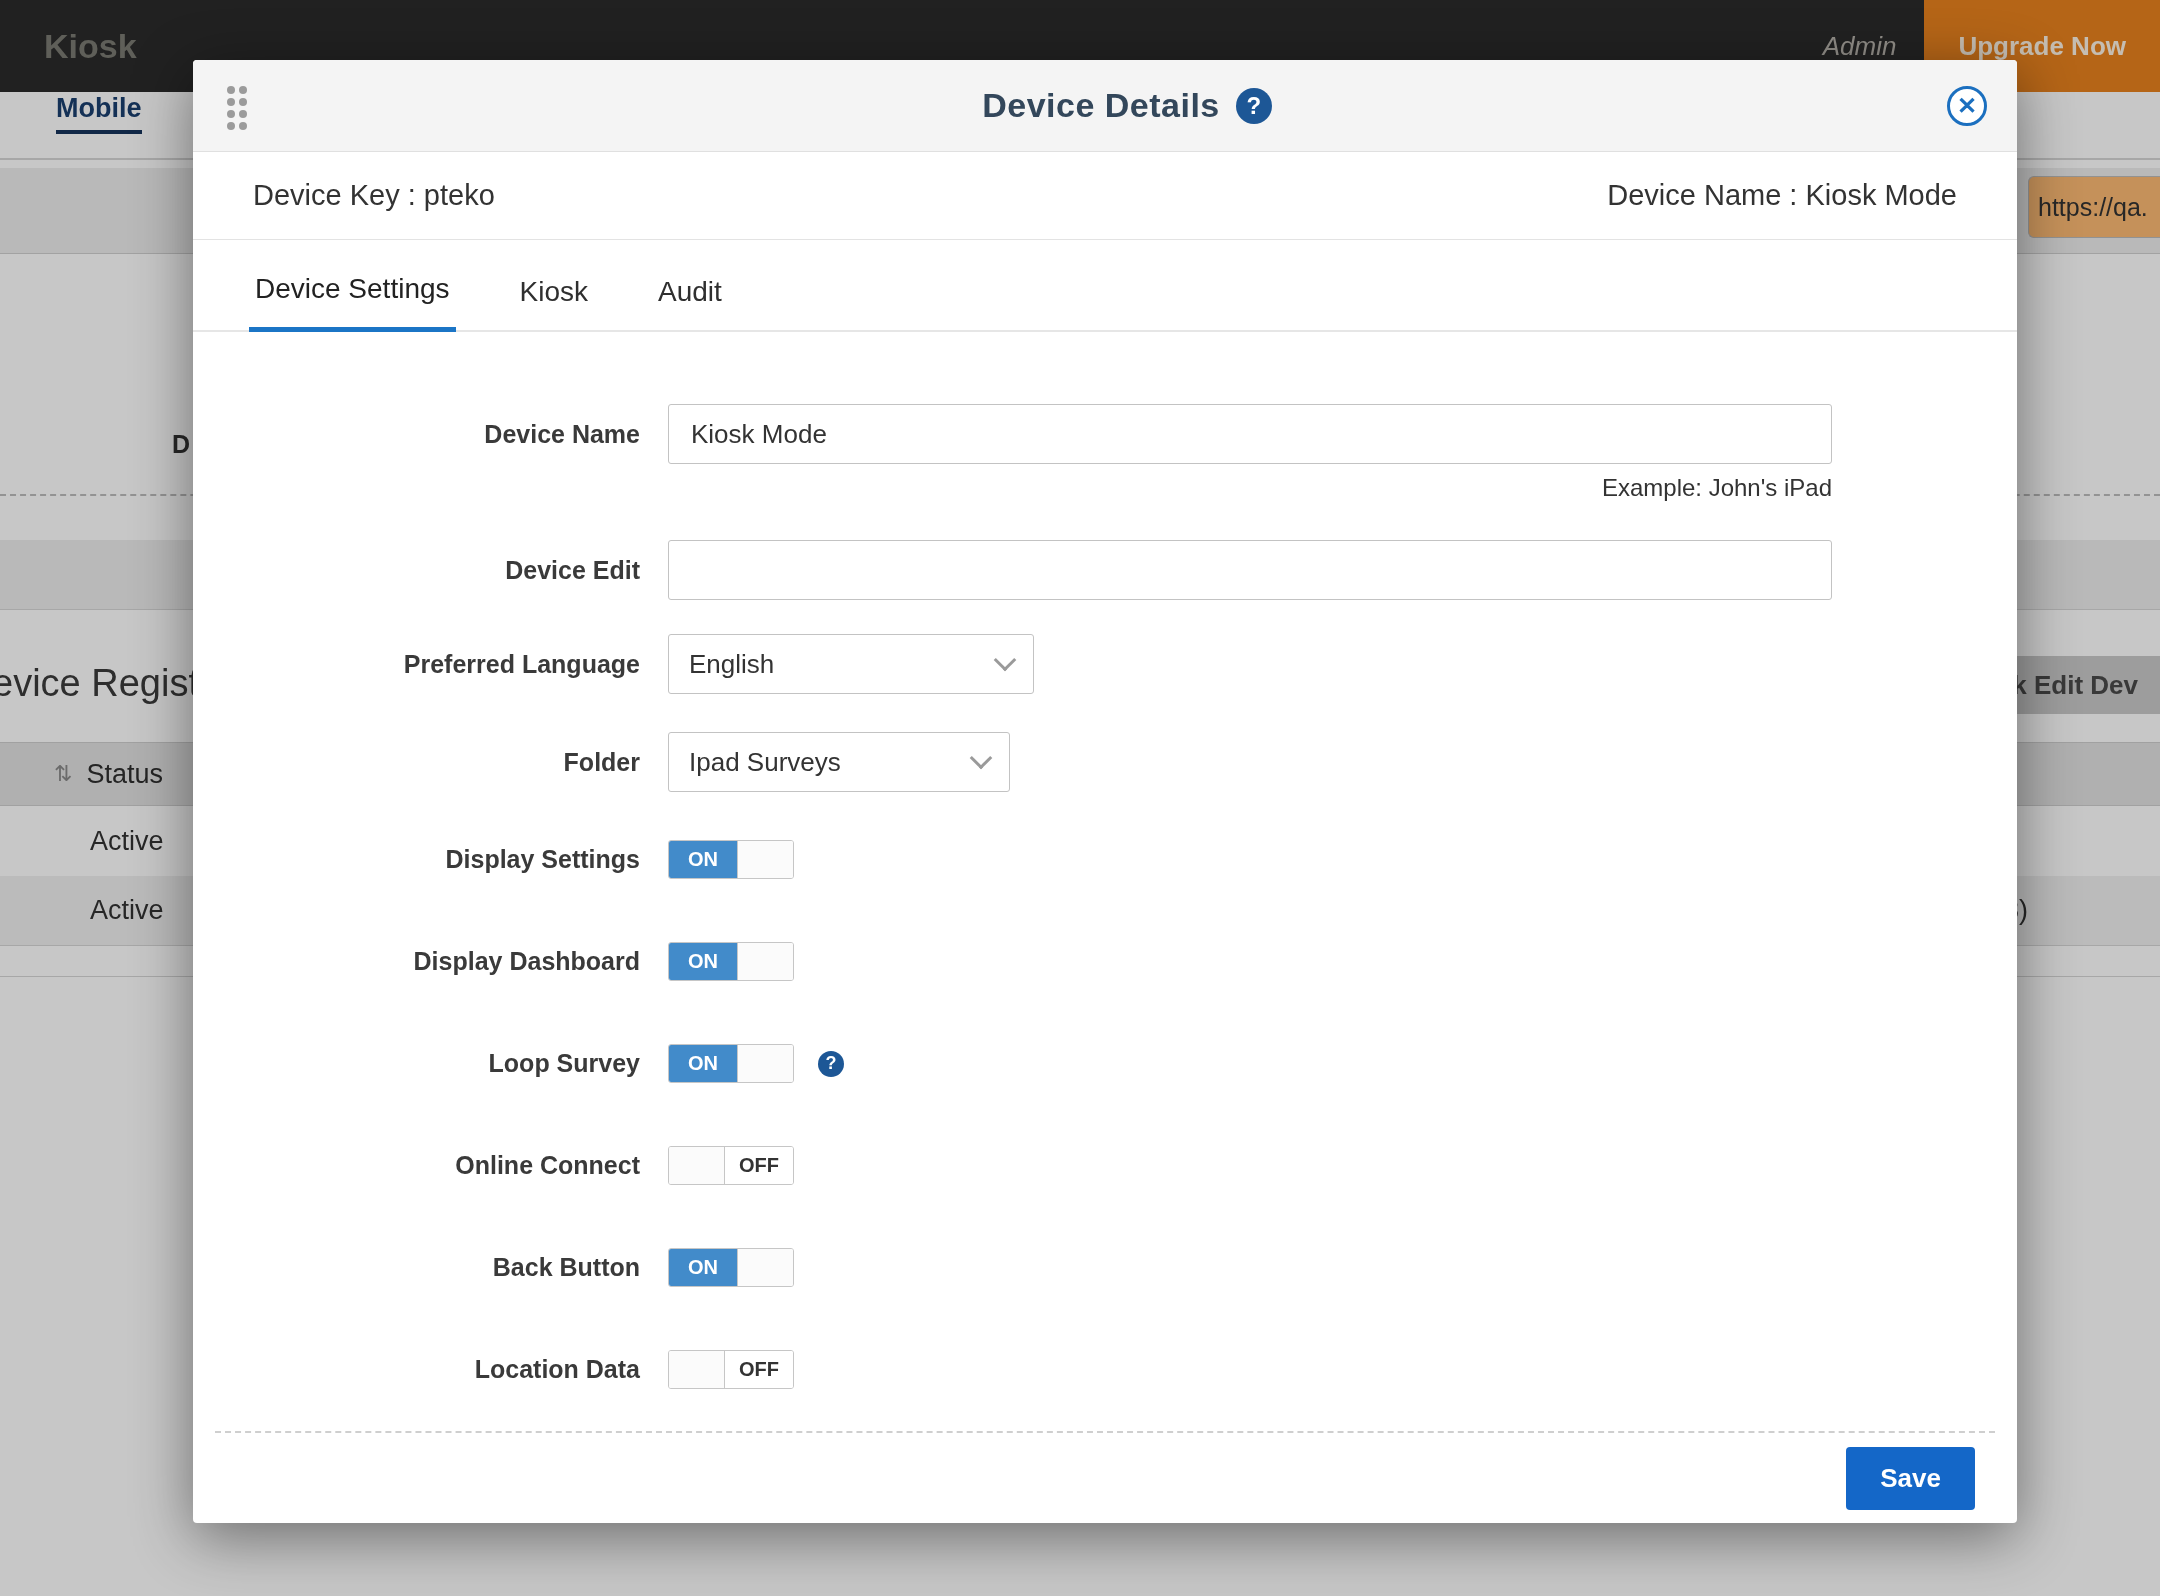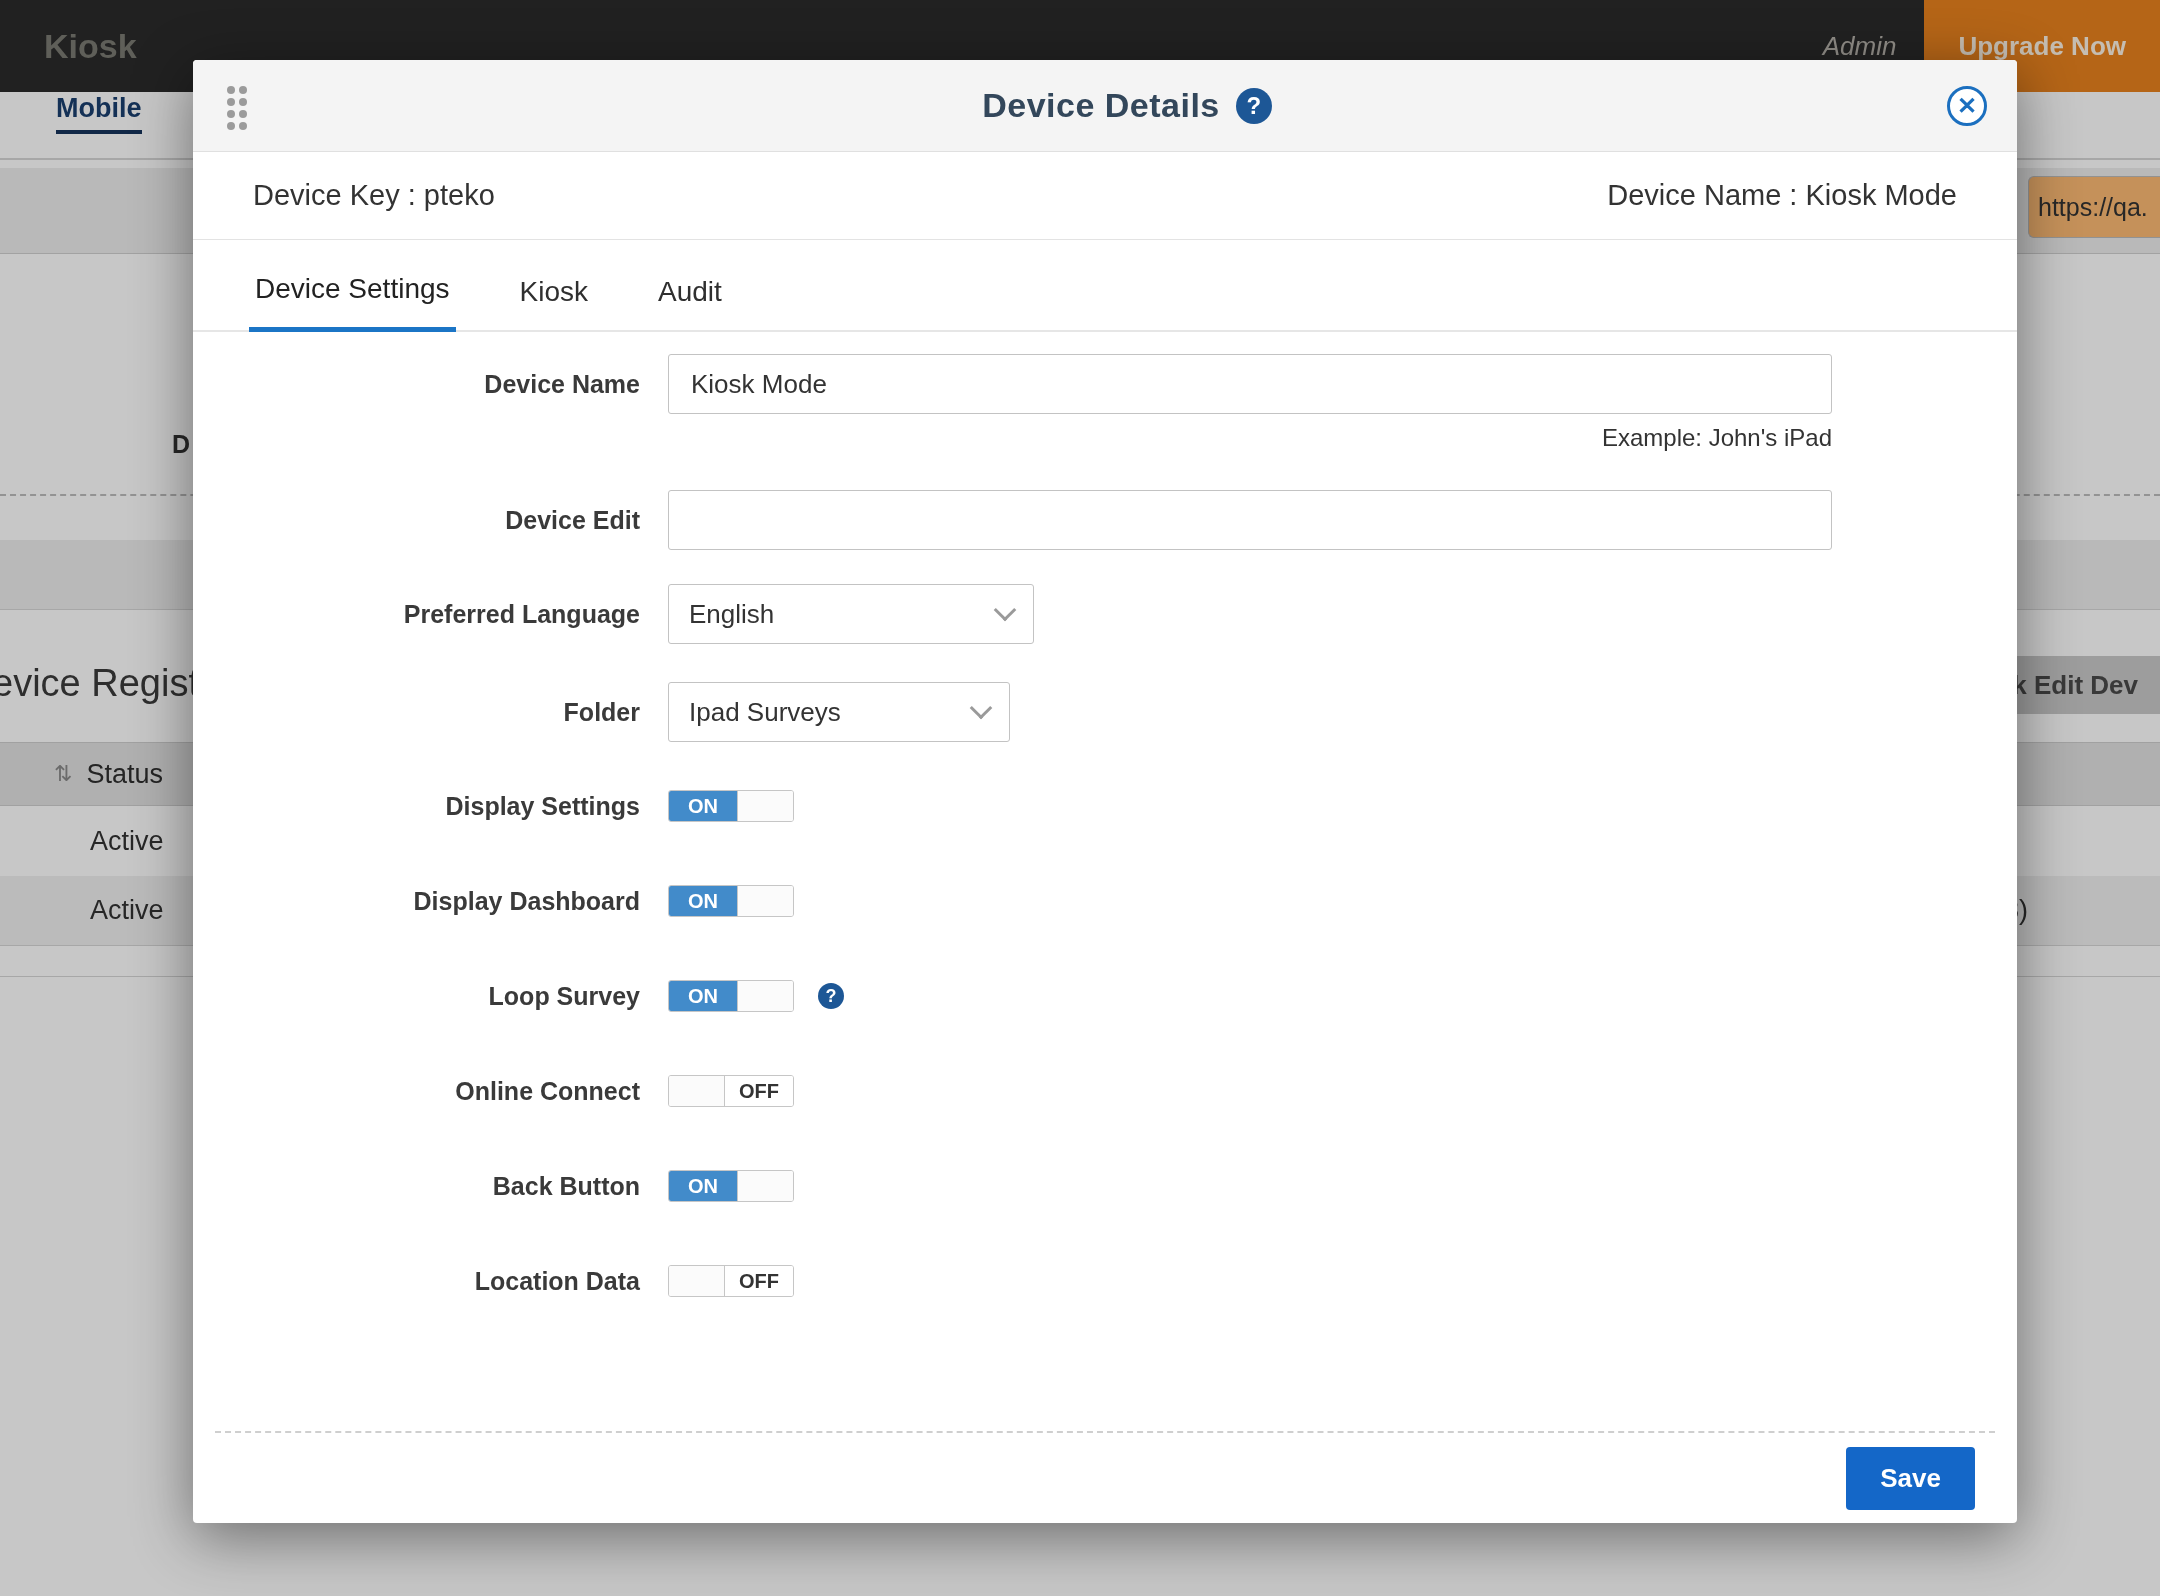--- a/index.html
+++ b/index.html
@@ -64,38 +64,38 @@
 
   .modal-subheader { height:88px; display:flex; align-items:center; justify-content:space-between;
     padding:0 60px; border-bottom:1px solid #e3e3e3; }
   .subheader-text { font-size:29px; color:#333; }
 
   .modal-tabs { height:92px; display:flex; align-items:flex-end; padding:0 56px;
     border-bottom:2px solid #e6e6e6; gap:58px; }
   .tab { font-size:28px; color:#2f2f2f; padding:0 6px 22px 6px; cursor:pointer; }
   .tab.active { color:#222; border-bottom:5px solid #1b75c6; margin-bottom:-2px; font-weight:normal; }
 
-  .modal-body { flex:1; padding:22px 0 0 0; overflow:hidden; }
+  .modal-body { flex:1; padding:42px 0 0 0; overflow:hidden;margin-top:30px; }
   .form-row { display:grid; grid-template-columns:447px 1fr; column-gap:28px; align-items:center; }
   .form-label { text-align:right; font-size:25px; font-weight:bold; color:#3a3a3a; }
   .text-input { width:1164px; height:60px; border:1px solid #c3c3c3; border-radius:3px;
     font-size:26px; color:#333; padding:0 22px; font-family:"Liberation Sans", sans-serif; background:#fff; }
   .hint-row { display:grid; grid-template-columns:447px 1fr; column-gap:28px; margin-top:10px; }
   .hint { width:1164px; text-align:right; font-size:24px; color:#333; }
   .select-box { height:60px; border:1px solid #c3c3c3; border-radius:3px; background:#fff;
     display:flex; align-items:center; justify-content:space-between; padding:0 20px 0 20px;
     font-size:26px; color:#333; cursor:pointer; }
   .select-lang { width:366px; }
   .select-folder { width:342px; }
   .chev { width:16px; height:16px; border-right:3px solid #9a9a9a; border-bottom:3px solid #9a9a9a;
     transform:rotate(45deg); margin-top:-8px; }
 
   .toggle-row { margin-bottom:63px; }
   .toggle-wrap { display:flex; align-items:center; gap:24px; }
-  .toggle { width:126px; height:32px; border:1px solid #c6c6c6; border-radius:3px;
+  .toggle { width:126px; height:39px; border:1px solid #c6c6c6; border-radius:3px;
     display:flex; overflow:hidden; background:#fff; cursor:pointer; }
   .toggle .seg { flex:1; display:flex; align-items:center; justify-content:center;
     font-weight:bold; font-size:20px; color:#333; }
   .toggle .knob { width:56px; background:#fbfbfb; }
   .toggle.on .seg { background:#428bca; color:#fff; order:0; }
   .toggle.on .knob { order:1; border-left:1px solid #c6c6c6; }
   .toggle.off .seg { order:1; background:#fff; }
   .toggle.off .knob { order:0; border-right:1px solid #c6c6c6; }
   .mini-help { width:26px; height:26px; border-radius:50%; background:#1d5796; color:#fff;
     font-size:18px; font-weight:bold; display:inline-flex; align-items:center; justify-content:center; cursor:pointer; }

